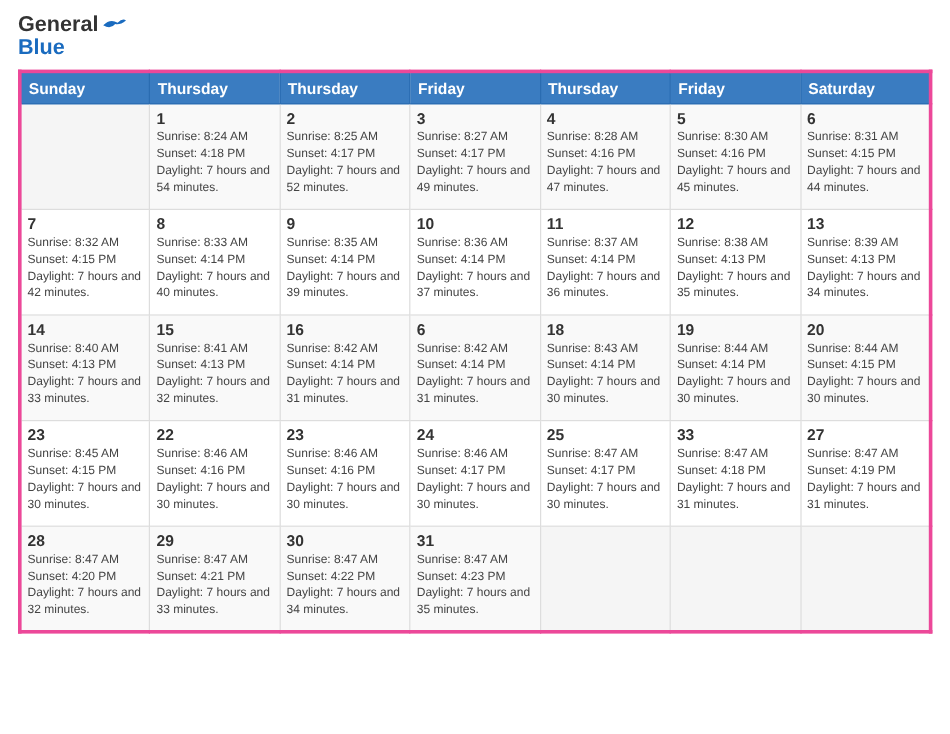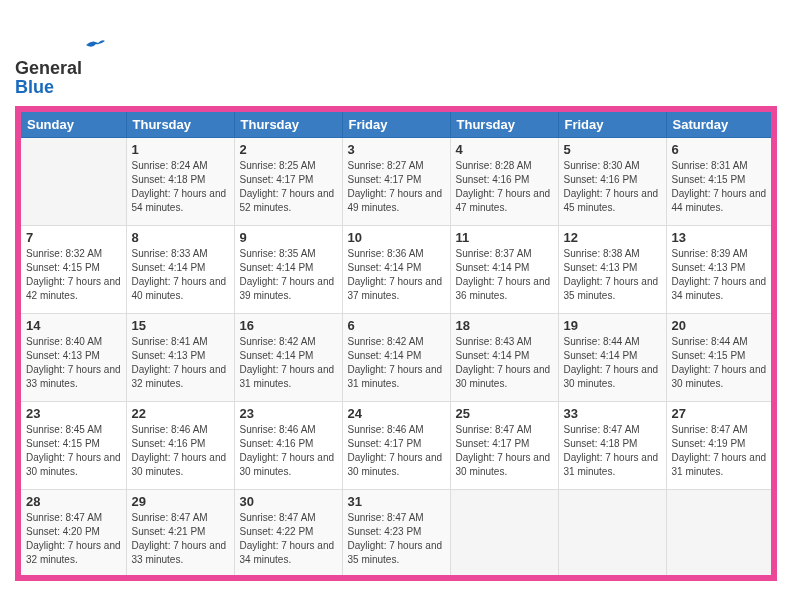--- a/index.html
+++ b/index.html
@@ -36,21 +36,21 @@
       color: #333;
       line-height: 1.1;
     }
     .location {
       font-size: 14px;
       color: #555;
     }
     .calendar {
       width: 100%;
       border-collapse: collapse;
-      border: 6px solid #ec4899;
+      border: 3px solid #ec4899;
     }
     .calendar th {
       background-color: #3a7cc1;
       color: #fff;
       text-align: left;
       padding: 5px 6px;
       font-size: 13px;
       font-weight: bold;
       border: 1px solid #2a6cb1;
     }
@@ -87,21 +87,21 @@
       background: #f5f5f5 !important;
     }
   </style>
 </head>
 <body>
 
 <div class="page">
   <div class="header">
     <div class="logo">
       <div style="display:flex; align-items:center;">
-        <span style="font-size:18px; font-weight:bold; color:#333;margin-top:48px;">General</span>
+        <span style="font-size:18px; font-weight:bold; color:#333;">General</span>
         <svg width="22" height="16" viewBox="0 0 22 16" style="margin-left:2px;">
           <path d="M2 8 Q8 2 14 6 Q18 2 21 4 Q16 8 12 7 Q8 12 2 8Z" fill="#1a6bbf"></path>
         </svg>
       </div>
       <span style="font-size:18px; font-weight:bold; color:#1a6bbf; margin-top:-2px;">Blue</span>
     </div>
     <div class="title-section">
       <div class="month-year"></div>
       <div class="location"></div>
     </div>

